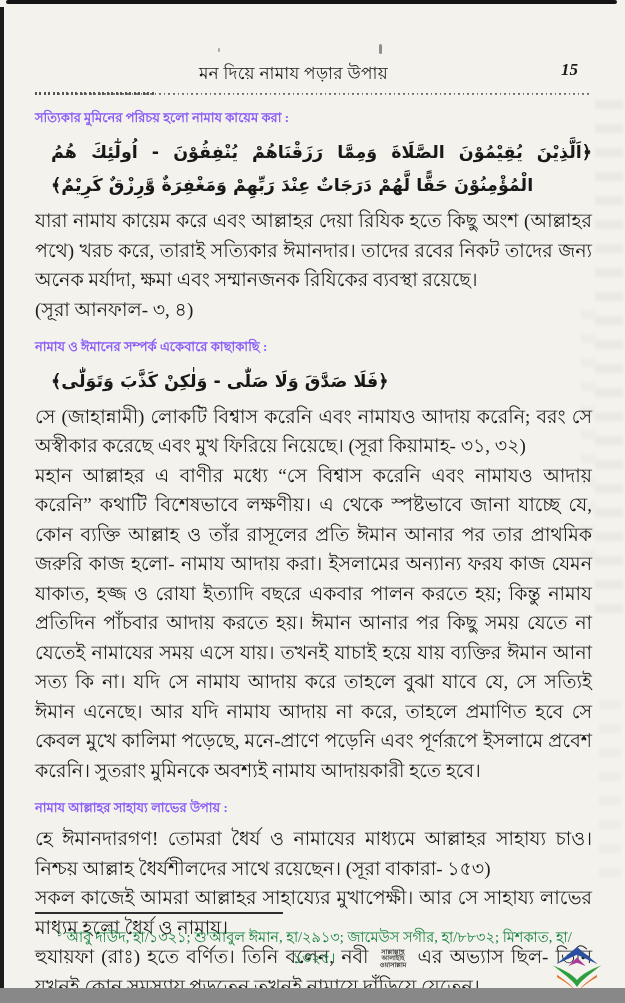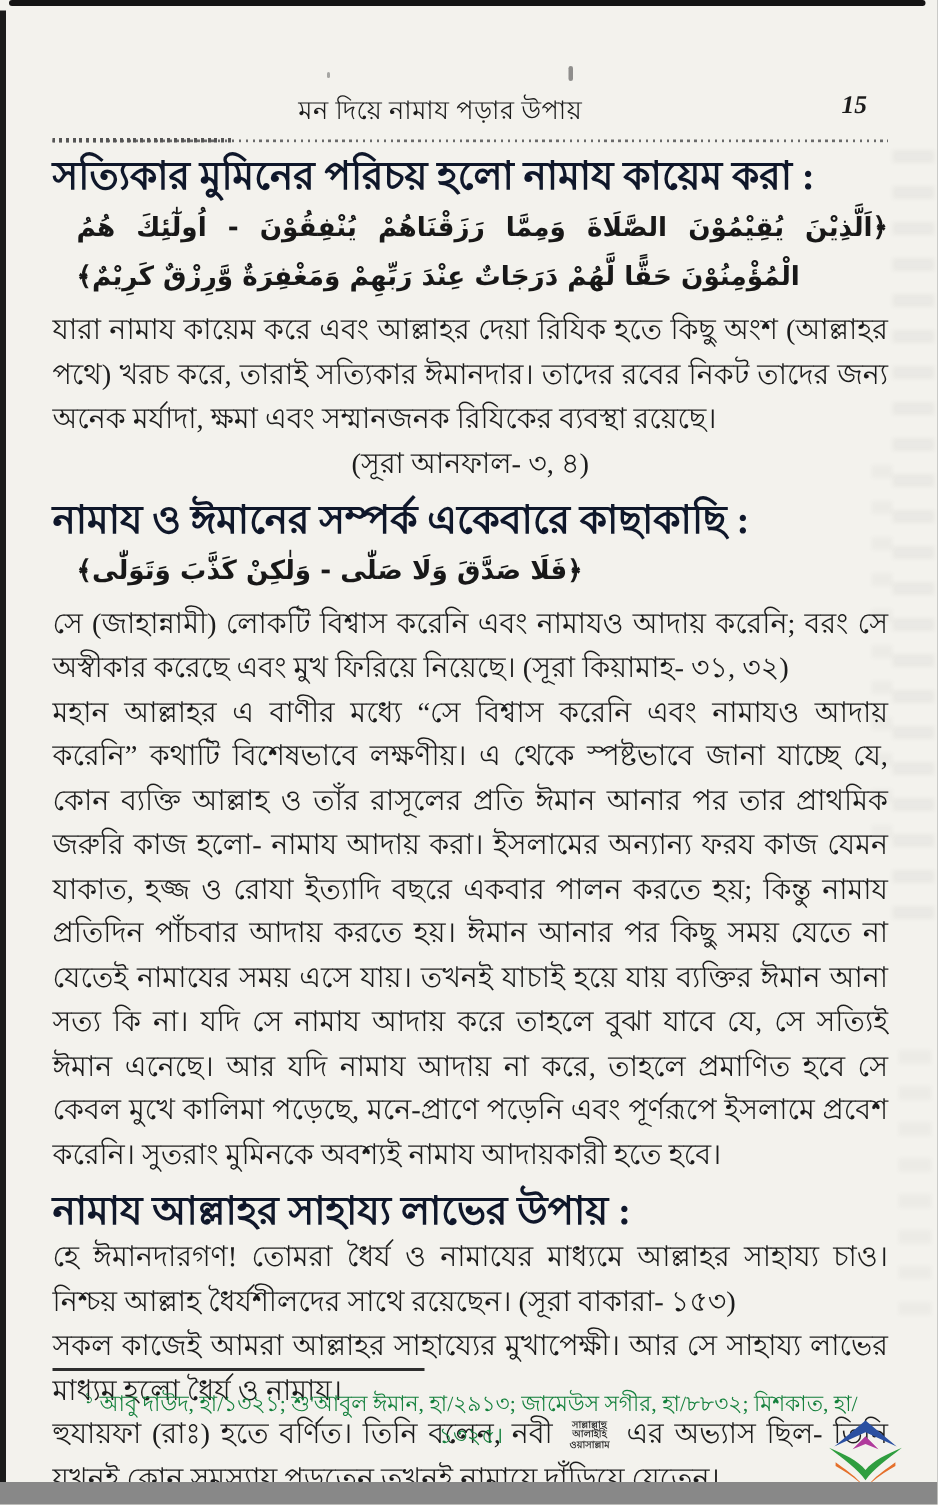--- a/index.html
+++ b/index.html
@@ -33,23 +33,23 @@
   
   .runhead{position:relative;height:30px;font-size:17px;}
   .runhead .title{position:absolute;left:0;right:40px;text-align:center;letter-spacing:.3px;}
   .runhead .pgnum{position:absolute;right:14px;top:0;font-weight:bold;font-style:italic;}
   .dotrule{height:3px;margin-top:2px;position:relative;
     background:repeating-linear-gradient(90deg,#6a6a6a 0 1.6px,transparent 1.6px 4.6px);
     background-size:auto 1.8px;background-repeat:repeat-x;background-position:0 bottom;}
   .dotrule::before{content:"";position:absolute;left:0;top:0;width:120px;height:3px;
     background:repeating-linear-gradient(90deg,#555 0 2px,transparent 2px 4.5px);}
 
-  h2.bn{font-size:26px;line-height:28px;margin:9px 0 2px 0;font-weight:bold;color:#0f172a;}
+  h2.bn{font-size:13px;line-height:28px;margin:9px 0 2px 0;font-weight:bold;color:#8b5cf6;}
   p.bn{font-size:19px;line-height:29.5px;margin:0;text-align:justify;}
-  .refline{display:block;text-align:center;font-size:19px;line-height:29px;}
+  .refline{display:block;text-align:left;font-size:19px;line-height:29px;}
 
   .arabic{direction:rtl;font-family:"DejaVu Sans",sans-serif;font-size:17.5px;line-height:33px;
     font-weight:bold;color:#181818;margin:4px 0 4px 16px;}
   .arabic.justified{text-align:justify;text-align-last:left;}
   .arabic.centered{text-align:left;}
 
   .honorific{display:inline-flex;flex-direction:column;vertical-align:middle;margin:0 4px;
     font-size:6.5px;line-height:6.5px;text-align:center;font-weight:bold;color:#333;}
 
   .footnote-area{position:absolute;left:35px;right:32px;top:912px;}

